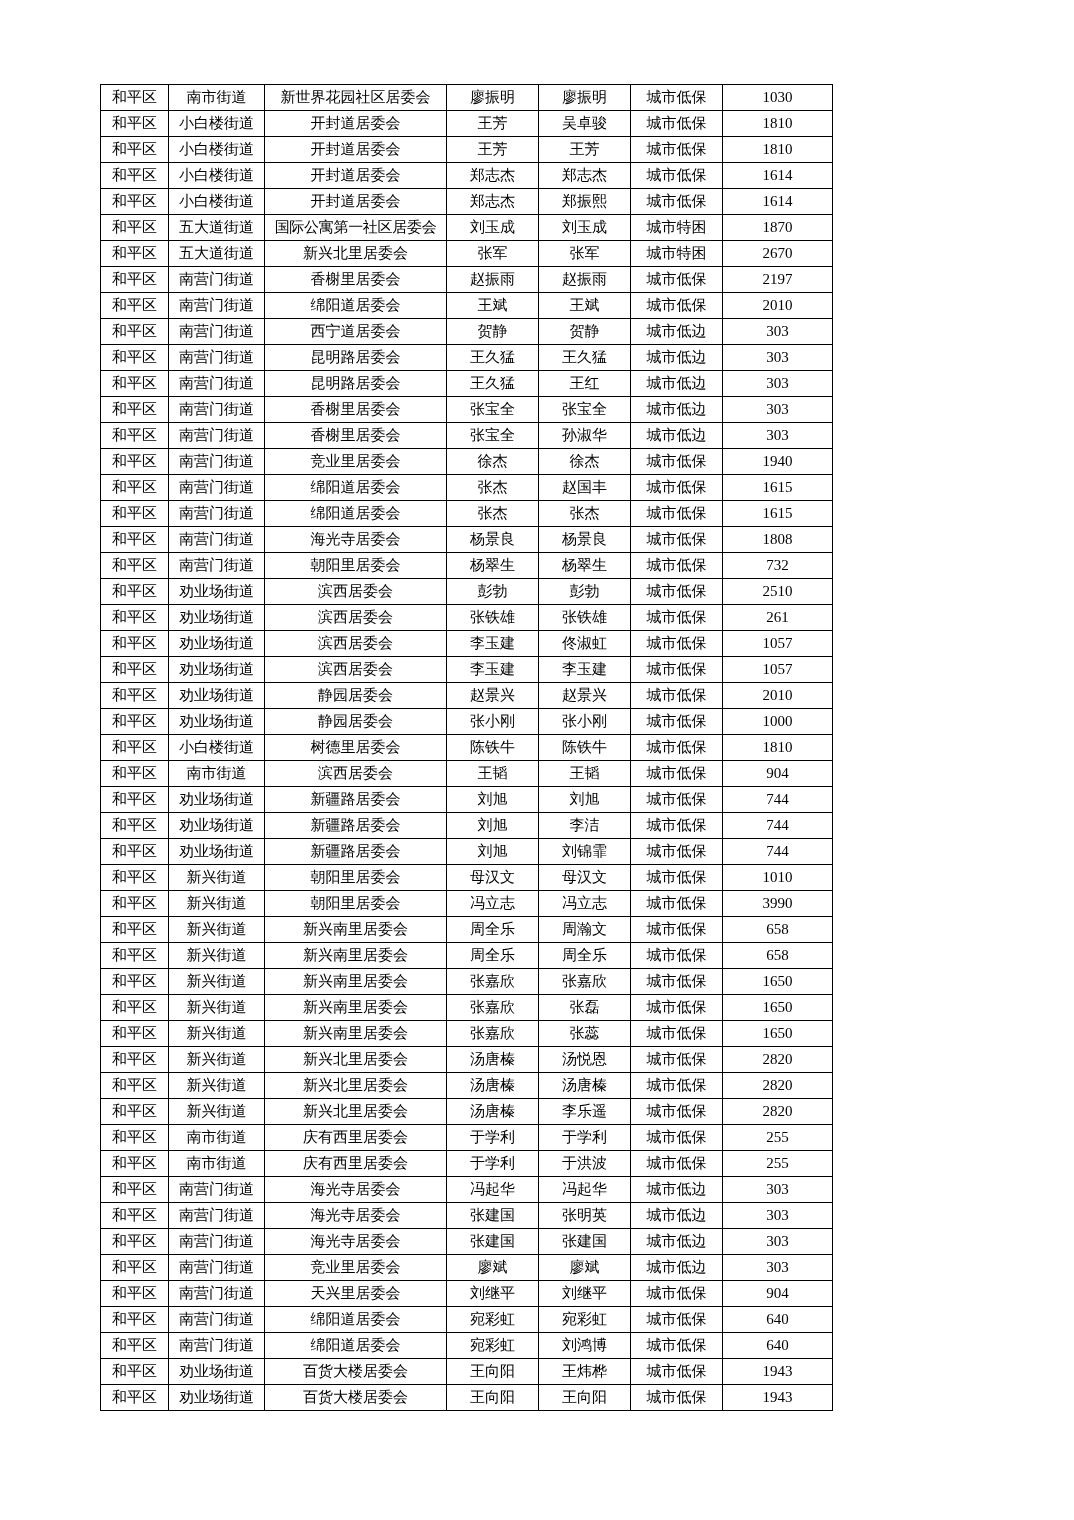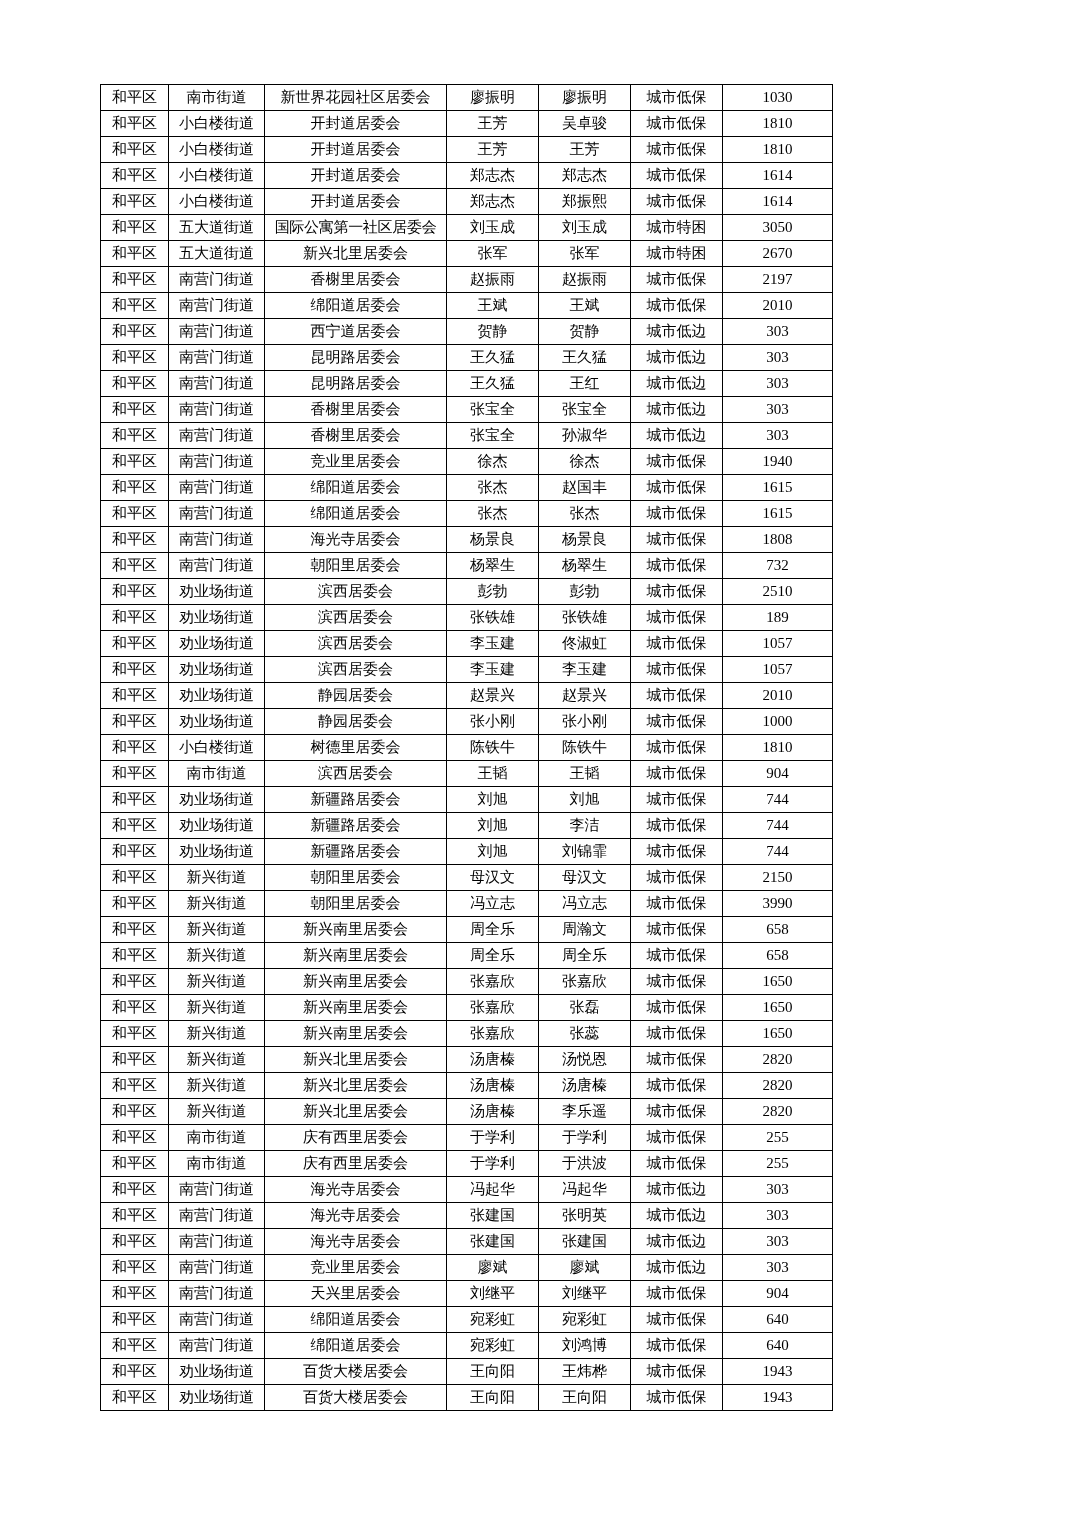--- a/index.html
+++ b/index.html
@@ -107,21 +107,21 @@
           <td>城市低保</td>
           <td>1614</td>
         </tr>
         <tr>
           <td>和平区</td>
           <td>五大道街道</td>
           <td class="shrink">国际公寓第一社区居委会</td>
           <td>刘玉成</td>
           <td>刘玉成</td>
           <td>城市特困</td>
-          <td>3050</td>
+          <td>1870</td>
         </tr>
         <tr>
           <td>和平区</td>
           <td>五大道街道</td>
           <td>新兴北里居委会</td>
           <td>张军</td>
           <td>张军</td>
           <td>城市特困</td>
           <td>2670</td>
         </tr>
@@ -242,21 +242,21 @@
           <td>城市低保</td>
           <td>2510</td>
         </tr>
         <tr>
           <td>和平区</td>
           <td>劝业场街道</td>
           <td>滨西居委会</td>
           <td>张铁雄</td>
           <td>张铁雄</td>
           <td>城市低保</td>
-          <td>189</td>
+          <td>261</td>
         </tr>
         <tr>
           <td>和平区</td>
           <td>劝业场街道</td>
           <td>滨西居委会</td>
           <td>李玉建</td>
           <td>佟淑虹</td>
           <td>城市低保</td>
           <td>1057</td>
         </tr>
@@ -332,21 +332,21 @@
           <td>城市低保</td>
           <td>744</td>
         </tr>
         <tr>
           <td>和平区</td>
           <td>新兴街道</td>
           <td>朝阳里居委会</td>
           <td>母汉文</td>
           <td>母汉文</td>
           <td>城市低保</td>
-          <td>2150</td>
+          <td>1010</td>
         </tr>
         <tr>
           <td>和平区</td>
           <td>新兴街道</td>
           <td>朝阳里居委会</td>
           <td>冯立志</td>
           <td>冯立志</td>
           <td>城市低保</td>
           <td>3990</td>
         </tr>

